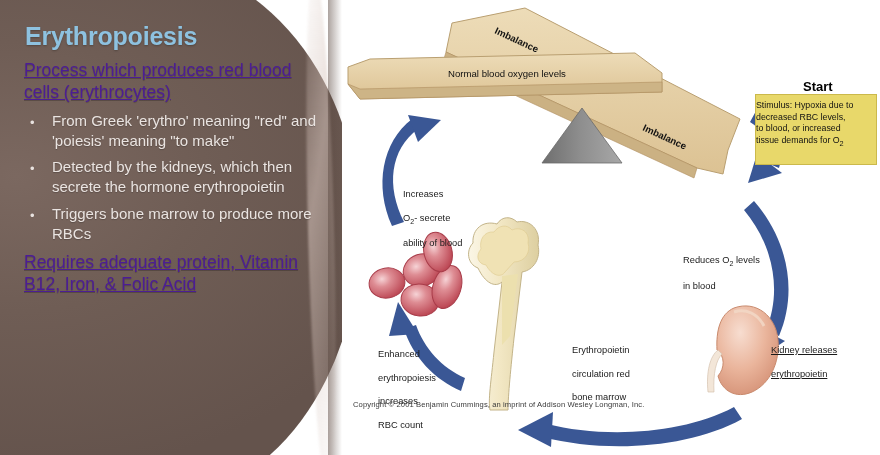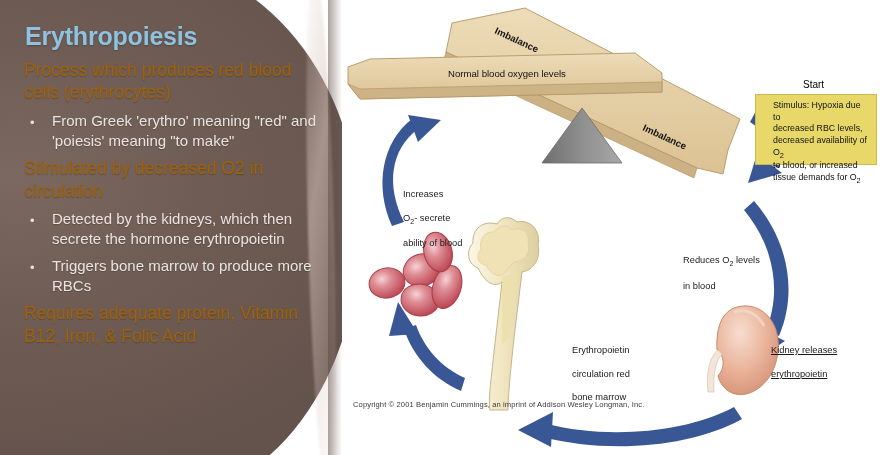--- a/index.html
+++ b/index.html
@@ -47,26 +47,27 @@
   #slide-title {
     color:#8ec2e0;
     font-size:25px;
     font-weight:bold;
     letter-spacing:-0.2px;
     margin:4px 0 8px 3px;
     text-shadow:0 1px 2px rgba(0,0,0,0.25);
   }
 
   .lvl1 {
-    color:#a16207;
+    color:#4c1d95;
     font-size:17.5px;
     line-height:1.28;
     margin:7px 0 3px 2px;
     max-width:300px;
     text-shadow:0 1px 1px rgba(0,0,0,0.22);
+    text-decoration:underline;
   }
   .lvl2-wrap {
     display:flex;
     margin:7px 0 4px 8px;
     max-width:318px;
   }
   .lvl2-bullet {
     color:#e8e2df;
     font-size:13px;
     line-height:1.35;
@@ -94,32 +95,32 @@
     font-family:"Liberation Sans", sans-serif;
     font-size:9.3px;
     line-height:1.28;
     color:#1a1a1a;
     white-space:pre-line;
   }
   .dlabel sub { font-size:7px; }
 
   #start-label {
     position:absolute;
-    font-size:10px;
-    font-weight:normal;
+    font-size:13px;
+    font-weight:bold;
     color:#000;
     left:461px; top:79px;
   }
   #stimulus-box {
     position:absolute;
     left:413px; top:94px;
     width:122px; height:71px;
     background:#e8d86a;
     border:1px solid #cbb94b;
-    padding:5px 6px 4px 17px;
+    padding:5px 6px 4px 0;
     font-size:8.8px;
     line-height:1.33;
     color:#111;
   }
   #copyright {
     position:absolute;
     left:11px; top:400px;
     font-size:7.6px;
     color:#3a3a3a;
     letter-spacing:0.1px;
@@ -139,21 +140,20 @@
     <div id="panel-content">
       <div id="slide-title">Erythropoiesis</div>
 
       <div class="lvl1">Process which produces red blood cells (erythrocytes)</div>
 
       <div class="lvl2-wrap">
         <span class="lvl2-bullet">•</span>
         <span class="lvl2-text">From Greek 'erythro' meaning "red" and 'poiesis' meaning "to make"</span>
       </div>
 
-      <div class="lvl1">Stimulated by decreased O2 in circulation</div>
 
       <div class="lvl2-wrap">
         <span class="lvl2-bullet">•</span>
         <span class="lvl2-text">Detected by the kidneys, which then secrete the hormone erythropoietin</span>
       </div>
 
       <div class="lvl2-wrap">
         <span class="lvl2-bullet">•</span>
         <span class="lvl2-text">Triggers bone marrow to produce more RBCs</span>
       </div>
@@ -284,21 +284,20 @@
         <path d="M 376 350 C 368 356, 364 372, 366 392 L 372 392 C 371 374, 374 360, 380 354 Z" fill="#f3e6d8" stroke="#d6c3b0" stroke-width="0.7"></path>
         <path d="M 392 312 C 404 308, 416 314, 422 326" fill="none" stroke="#f3d9c8" stroke-width="3" opacity="0.8"></path>
       </g>
     </svg>
 
     <div id="start-label">Start</div>
 
     <div id="stimulus-box">
       <div>Stimulus: Hypoxia due to</div>
       <div>decreased RBC levels,</div>
-      <div><span>decreased availability of  O</span><sub>2</sub></div>
       <div>to blood, or increased</div>
       <div><span>tissue demands for O</span><sub>2</sub></div>
     </div>
 
     <div class="dlabel" style="left:61px; top:177px;">
       <div>Increases</div>
       <div><span>O</span><sub>2</sub><span>- secrete</span></div>
       <div>ability of blood</div>
     </div>
 
@@ -311,17 +310,23 @@
       <div>Kidney releases</div>
       <div>erythropoietin</div>
     </div>
 
     <div class="dlabel" style="left:230px; top:333px;">
       <div>Erythropoietin</div>
       <div>circulation red</div>
       <div>bone marrow</div>
     </div>
 
+    <div class="dlabel" style="left:36px; top:337px;">
+      <div>Enhanced</div>
+      <div>erythropoiesis</div>
+      <div>increases</div>
+      <div>RBC count</div>
+    </div>
 
     <div id="copyright">Copyright © 2001 Benjamin Cummings, an imprint of Addison Wesley Longman, Inc.</div>
   </div>
 
 </div>
 
 </body></html>

